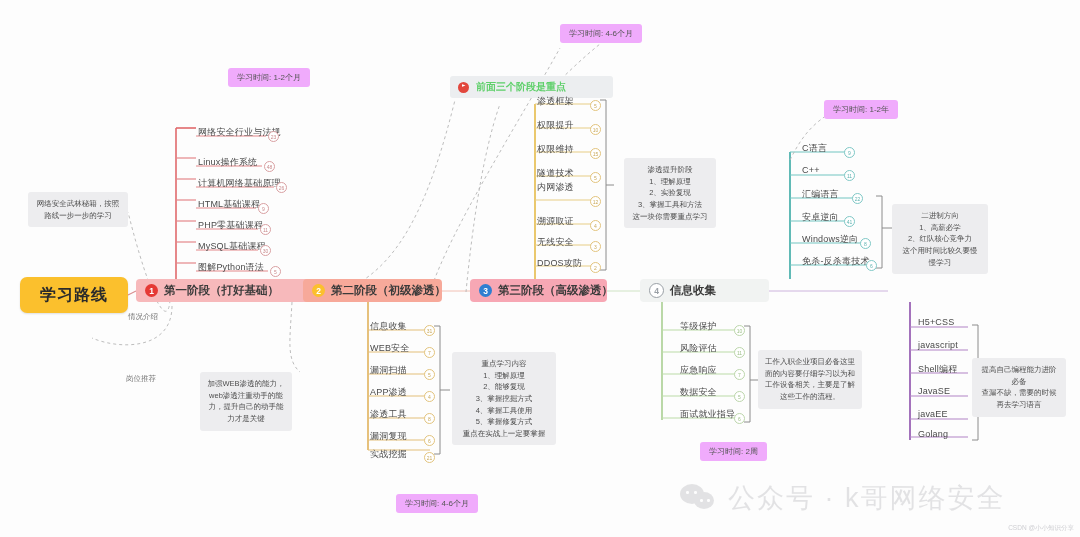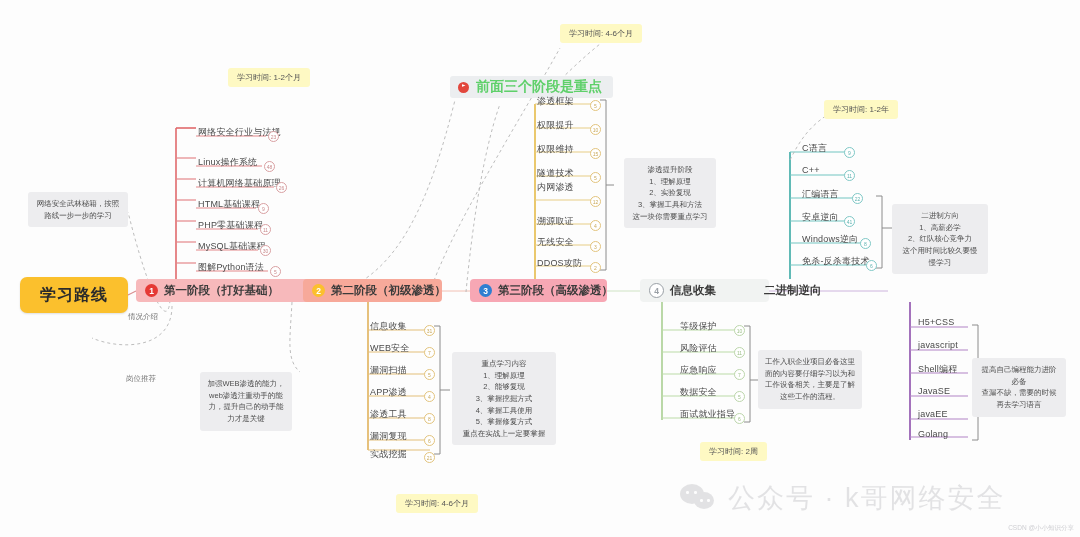--- a/index.html
+++ b/index.html
@@ -60,31 +60,31 @@
 
   
   .note{
     position:absolute;background:#ededef;border-radius:3px;
     font-size:7.5px;line-height:1.55;color:#4e4e4e;text-align:center;
     padding:6px 7px;box-sizing:border-box;
   }
 
   
   .chip{
-    position:absolute;background:#fef9c3;border-radius:3px;
+    position:absolute;background:#f0abfc;border-radius:3px;
     font-size:8px;color:#555;padding:4px 9px;white-space:nowrap;
   }
 
   
   .hilite{
     position:absolute;left:450px;top:76px;width:163px;height:22px;
     background:#eceef0;border-radius:3px;
     display:flex;align-items:center;gap:7px;padding-left:8px;box-sizing:border-box;
   }
-  .hilite .txt{font-size:14px;font-weight:bold;color:#5fd06a;}
+  .hilite .txt{font-size:10px;font-weight:bold;color:#5fd06a;}
   .flag{width:11px;height:11px;border-radius:50%;background:#e2473d;position:relative;flex:0 0 11px;}
   .flag::after{content:"";position:absolute;left:3.5px;top:2.5px;width:4px;height:6px;background:#fff;clip-path:polygon(0 0,100% 25%,0 50%);}
 
   
   .dlabel{position:absolute;font-size:7.5px;color:#777;white-space:nowrap;margin-top:34px;}
 
   
   .wm{
     position:absolute;left:680px;top:480px;display:flex;align-items:center;gap:12px;
     opacity:.38;
@@ -222,23 +222,20 @@
     <span class="num n2">2</span>
     <span>第二阶段（初级渗透）</span>
   </div>
   <div class="stage s3">
     <span class="num n3">3</span>
     <span>第三阶段（高级渗透）</span>
   </div>
   <div class="stage s4">
     <span class="num n4">4</span>
     <span>信息收集</span>
-  </div>
-  <div class="stage s5">
-    <span>二进制逆向</span>
   </div>
 
   <div class="leaf" style="left:198px;top:126px">网络安全行业与法规</div>
   <div class="badge" style="left:268px;top:131px">23</div>
   <div class="leaf" style="left:198px;top:156px">Linux操作系统</div>
   <div class="badge" style="left:264px;top:161px">48</div>
   <div class="leaf" style="left:198px;top:177px">计算机网络基础原理</div>
   <div class="badge" style="left:276px;top:182px">26</div>
   <div class="leaf" style="left:198px;top:198px">HTML基础课程</div>
   <div class="badge" style="left:258px;top:203px">9</div>

